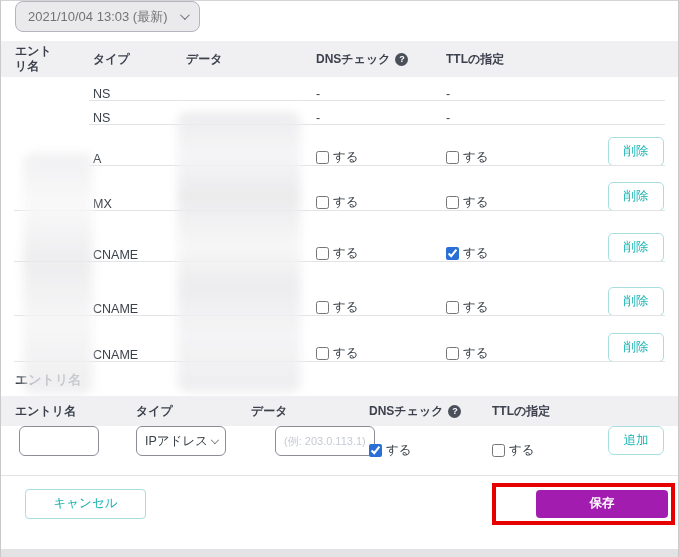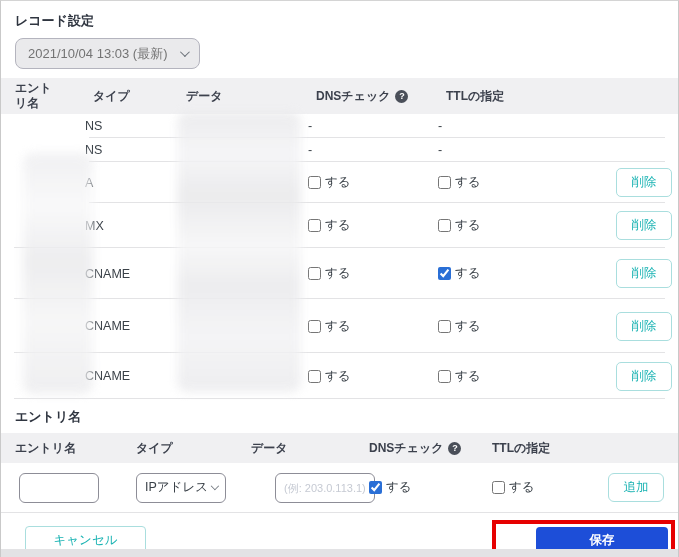--- a/index.html
+++ b/index.html
@@ -43,21 +43,21 @@
   .col-dns   { width:130px; display:flex; align-items:center; gap:5px; }
   .col-ttl   { display:flex; align-items:center; gap:5px; }
   .col-del   { margin-left:auto;font-family:Liberation Serif, serif; }
   .entry-wrap { display:inline-block; width:42px; word-break:break-all; line-height:1.25; }
 
   .help-icon {
     width:13px; height:13px; border-radius:50%; background:#4a4f59; color:#fff;
     font-size:9px; font-weight:bold; display:inline-flex; align-items:center; justify-content:center;
   }
 
-  .row { display:flex; align-items:center; padding:0 6px; position:relative; }
+  .row { display:flex; align-items:flex-end; padding:0 14px; position:relative; }
   .row::after { content:""; position:absolute; bottom:0; right:13px; height:1px; background:#e3e3e5; }
   .row.d-indent::after { left:88px; }
   .row.d-full::after   { left:13px; }
   .h24{height:24px}.h41{height:41px}.h45{height:45px}.h51{height:51px}.h54{height:54px}.h46{height:46px}
 
   .cb { display:inline-flex; align-items:center; gap:4px; cursor:pointer; }
   .cb input { width:13px; height:13px; accent-color:#2a6fd6; cursor:pointer; }
   .dash { color:#3a4148; }
 
   .del-btn { width:56px; height:29px; border-radius:5px; }
@@ -87,21 +87,21 @@
   .add-head {
     display:flex; align-items:center; background:#f0f0f2; height:30px; padding:0 14px;
     font-size:12px; font-weight:bold; color:#3c414d;
   }
   .acol-entry { width:121px; }
   .acol-type  { width:115px; }
   .acol-data  { width:118px; }
   .acol-dns   { width:123px; display:flex; align-items:center; gap:5px; }
   .acol-ttl   { display:flex; align-items:center; gap:5px; }
   .acol-add   { margin-left:auto; }
-  .add-row { display:flex; align-items:center; height:50px; padding:0 14px; border-bottom:1px solid #e3e3e5; }
+  .add-row { display:flex; height:50px; padding:0 14px; border-bottom:1px solid #e3e3e5; }
 
   .txt-input {
     height:30px; border:1px solid #8d8d97; border-radius:6px; background:#fff; padding:0 8px;
     font-family:inherit; font-size:12.5px; color:#3a4148; outline:none;margin-left:24px;
   }
   .entry-input { width:80px; margin-left:4px; }
   .data-input  { width:100px; font-size:11px; }
   .data-input::placeholder { color:#c6cad3; opacity:1; }
   .type-select {
     width:90px; height:30px; border:1px solid #8d8d97; border-radius:6px; background:#fff;
@@ -109,30 +109,29 @@
     font-size:12.5px; color:#3a4148;
   }
   .type-select .chev { transform:rotate(45deg) translateY(-2px) scale(.85); }
   .add-btn { width:56px; height:29px; border-radius:6px; }
 
   
   .footer { display:flex; align-items:center; justify-content:space-between; padding:8px 0 0 24px; height:47px; }
   .cancel-btn { width:121px; height:30px; border-radius:4px; }
   .save-highlight { border:4px solid #e60000; padding:3px; margin-right:3px; background:#fff; }
   .save-btn {
-    width:132px; height:28px; background:#1d4ed8; border:none; border-radius:4px;
+    width:132px; height:28px; background:#a21caf; border:none; border-radius:4px;
     color:#fff; font-weight:bold; font-size:12.5px; font-family:inherit; cursor:pointer;margin-left:37px;
   }
 </style>
 </head>
 <body>
 
 <div class="panel">
 
-  <div class="page-title">レコード設定</div>
 
   <div class="toolbar">
     <div class="version-select">
       <span>2021/10/04 13:03 (最新)</span>
       <span class="chev"></span>
     </div>
   </div>
 
   <div class="thead">
     <div class="col-entry"><span class="entry-wrap">エントリ名</span></div>

